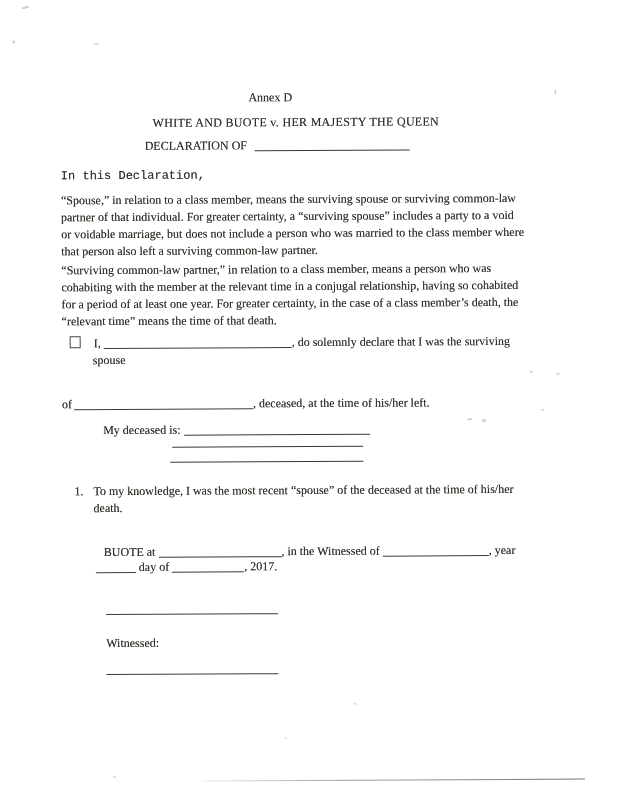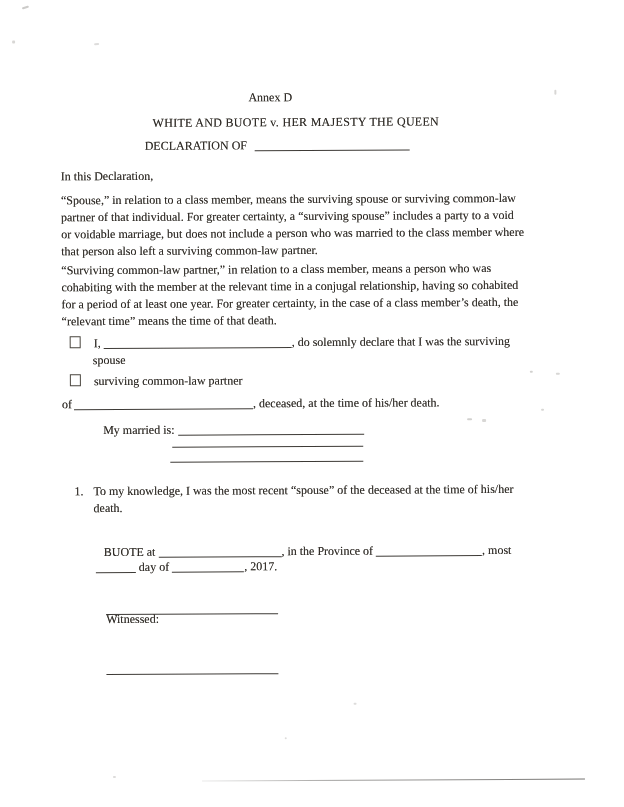--- a/index.html
+++ b/index.html
@@ -30,21 +30,21 @@
 
   <div class="abs blur" style="left:250px;top:90px;">Annex D</div>
 
   <div class="abs blur ls" style="left:154px;top:115px;">WHITE AND BUOTE v. HER MAJESTY THE QUEEN</div>
 
   <div class="abs blur" style="left:146px;top:138px;">
     <span>DECLARATION OF</span>
     <span class="bl" style="width:155px;margin-left:5px;"></span>
   </div>
 
-  <div class="abs blur" style="left:62px;top:168px;">In this Declaration,</div>
+  <div class="abs blur" style="left:62px;top:168px;font-family:Liberation Mono, monospace;">In this Declaration,</div>
 
   <div class="abs para blur" style="left:62px;top:191px;">
     <div>“Spouse,” in relation to a class member, means the surviving spouse or surviving common-law</div>
     <div>partner of that individual.  For greater certainty, a “surviving spouse” includes a party to a void</div>
     <div>or voidable marriage, but does not include a person who was married to the class member where</div>
     <div>that person also left a surviving common-law partner.</div>
   </div>
 
   <div class="abs para blur" style="left:62px;top:261px;">
     <div>“Surviving common-law partner,” in relation to a class member, means a person who was</div>
@@ -54,58 +54,55 @@
   </div>
 
   <div class="abs para blur" style="left:70px;top:334px;">
     <div>
       <span class="cb"></span><span>I,</span>
       <span class="bl" style="width:188px;"></span><span>, do solemnly declare that I was the surviving</span>
     </div>
     <div class="sp2l">spouse</div>
   </div>
 
-  <div class="abs blur" style="left:70px;top:373px;">
-    <span class="cb"></span><span>surviving common-law partner</span>
-  </div>
 
   <div class="abs blur" style="left:62px;top:396px;">
-    <span>of</span><span class="bl" style="width:179px;margin-left:2px;"></span><span>, deceased, at the time of his/her death.</span>
+    <span>of</span><span class="bl" style="width:179px;margin-left:2px;"></span><span>, deceased, at the time of his/her left.</span>
   </div>
 
   <div class="abs blur" style="left:103px;top:422px;">
-    <span>My married is:</span>
+    <span>My deceased is:</span>
     <span class="bl" style="width:186px;margin-left:1px;"></span>
   </div>
   <div class="hline" style="left:172px;top:446px;width:191px;"></div>
   <div class="hline" style="left:170px;top:461px;width:193px;"></div>
 
   <div class="abs para blur" style="left:74px;top:482px;">
     <span class="num">1.</span><span class="itext">
       <div>To my knowledge, I was the most recent “spouse” of the deceased at the time of his/her</div>
       <div>death.</div>
     </span>
   </div>
 
   <div class="abs blur" style="left:103px;top:544px;line-height:15px;">
     <div>
       <span>BUOTE at</span>
-      <span class="bl" style="width:123px;"></span><span>, in the Province of</span>
-      <span class="bl" style="width:106px;"></span><span>, most</span>
+      <span class="bl" style="width:123px;"></span><span>, in the Witnessed of</span>
+      <span class="bl" style="width:106px;"></span><span>, year</span>
     </div>
     <div style="margin-left:-8px;">
       <span class="bl" style="width:40px;"></span>
       <span>day of</span>
       <span class="bl" style="width:72px;"></span><span>, 2017.</span>
     </div>
   </div>
 
   <div class="hline" style="left:105px;top:613px;width:172px;"></div>
 
-  <div class="abs blur" style="left:105px;top:611px;">Witnessed:</div>
+  <div class="abs blur" style="left:105px;top:635px;">Witnessed:</div>
 
   <div class="hline" style="left:105px;top:673px;width:172px;"></div>
 
   <div class="artifact" style="left:200px;top:780px;width:383px;"></div>
   <div class="speck" style="left:24px;top:5px;width:7px;height:2px;opacity:.45;transform:rotate(-18deg);"></div>
   <div class="speck" style="left:14px;top:39px;width:3px;height:3px;opacity:.35;"></div>
   <div class="speck" style="left:96px;top:42px;width:5px;height:2px;opacity:.3;"></div>
   <div class="speck" style="left:556px;top:91px;width:2px;height:5px;opacity:.35;"></div>
   <div class="speck" style="left:369px;top:218px;width:3px;height:2px;opacity:.3;"></div>
   <div class="speck" style="left:530px;top:372px;width:3px;height:2px;opacity:.4;"></div>

